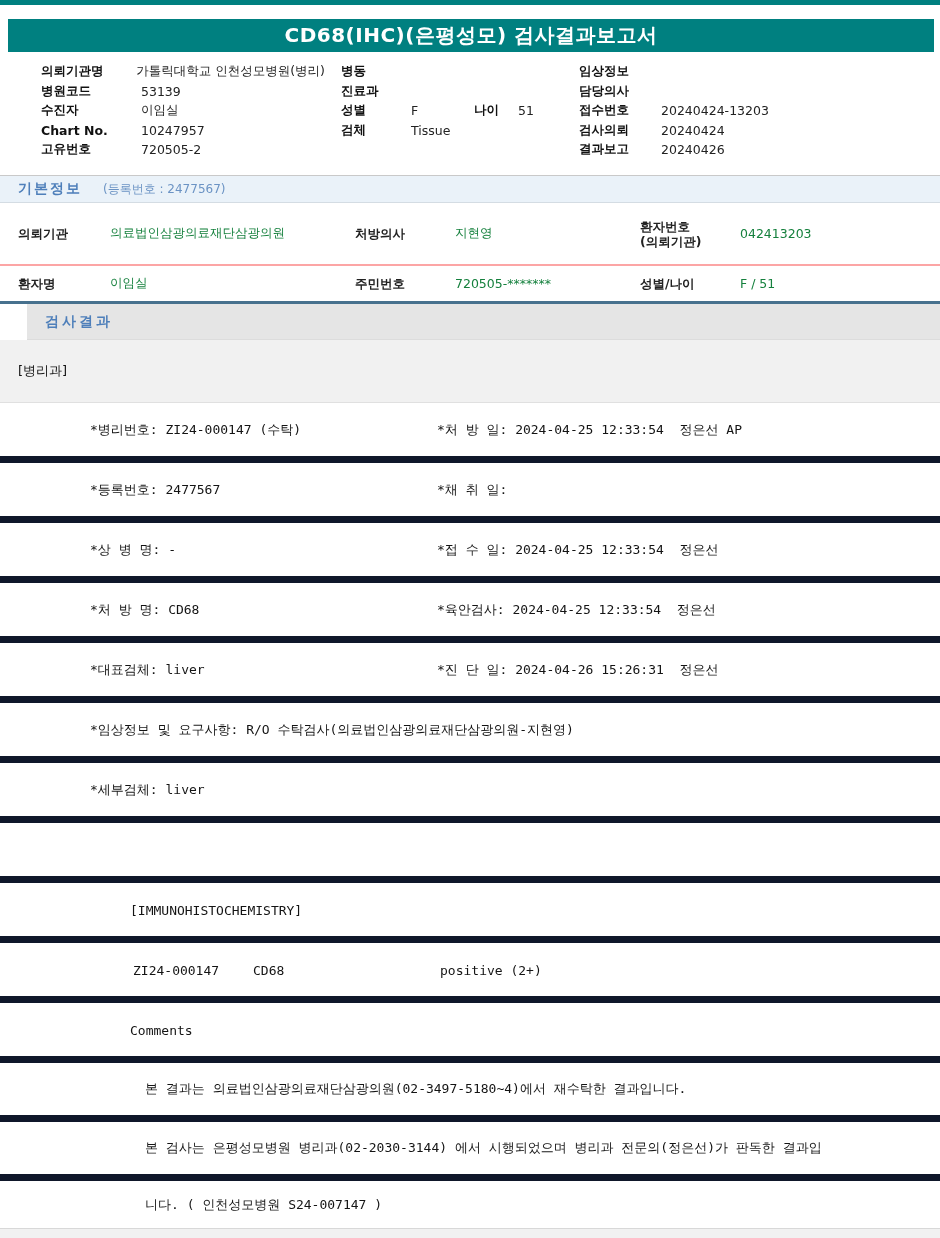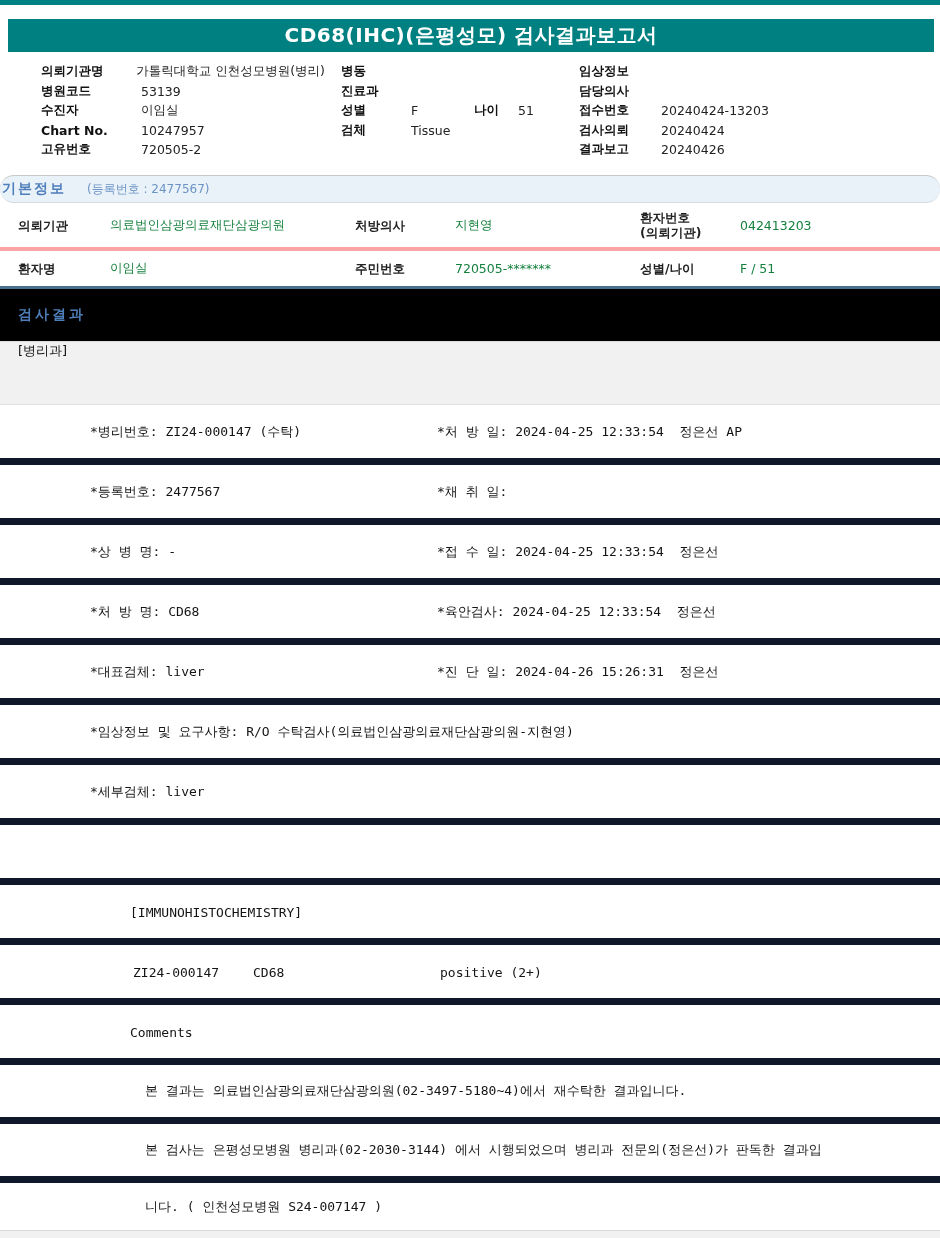--- a/index.html
+++ b/index.html
@@ -24,45 +24,45 @@
   .left  .ph-label { width:100px; }
   .mid   .ph-label { width:70px; }
   .right .ph-label { width:82px; }
   .ph-value { color:#222; white-space:pre; }
   .mid .ph-value.v1 { width:63px; }
   .mid .ph-label.l2 { width:44px; }
 
   
   .section-header {
     height:28px; background:#eaf2f9; border-top:1px solid #c9c9c9; border-bottom:1px solid #d4dce3;
-    display:flex; align-items:center; padding-left:2px;border-radius:14px;
+    display:flex; align-items:center; padding-left:18px;
   }
   .sec-title { color:#4e7fba; font-weight:bold; font-size:14px; letter-spacing:2px; }
   .sec-sub { color:#6b93c4; font-size:12px; margin-left:21px; letter-spacing:0; }
 
   .basic-table { width:100%; }
   .bt-row {
     display:grid; grid-template-columns:92px 245px 100px 185px 100px 1fr;
     padding-left:18px; align-items:center;
   }
-  .bt-row.r1 { height:48px; border-bottom:4px solid #fca5a5; }
+  .bt-row.r1 { height:63px; border-bottom:2px solid #fca5a5; }
   .bt-row.r2 { height:38px; border-bottom:3px solid #47718e; }
   .bt-label { font-weight:bold; color:#222; font-size:12.5px; line-height:15px; white-space:pre-line; }
   .bt-value { color:#15803d; font-size:12.5px; white-space:pre; }
 
   
   .results-header {
-    height:53px; background:#000000; border-bottom:1px solid #dcdcdc;
-    display:flex; align-items:center; padding-left:18px;
+    height:36px; background:#e5e5e5; border-bottom:1px solid #dcdcdc;
+    display:flex; align-items:center; padding-left:18px;margin-left:27px;
   }
   .results-header span { color:#4e7fba; font-weight:bold; font-size:14px; letter-spacing:3px; }
 
   .dept-row {
     height:63px; background:#f1f1f1; border-bottom:1px solid #e0e0e0;
-    display:flex; align-items:flex-start; padding-left:18px; font-size:13px; color:#111;
+    display:flex; align-items:center; padding-left:18px; font-size:13px; color:#111;
   }
 
   .drow { position:relative; height:60px; border-bottom:7px solid #0f172a; background:#fff;
           font-family:"DejaVu Sans Mono","DejaVu Sans",monospace; font-size:13px; color:#141414; }
   .drow .dleft  { position:absolute; left:90px;  top:50%; transform:translateY(-50%); white-space:pre; }
   .drow .dright { position:absolute; left:437px; top:50%; transform:translateY(-50%); white-space:pre; }
   .drow .ind-130 { position:absolute; left:130px; top:50%; transform:translateY(-50%); white-space:pre; }
   .drow .ihc-no   { position:absolute; left:133px; top:50%; transform:translateY(-50%); white-space:pre; }
   .drow .ihc-test { position:absolute; left:253px; top:50%; transform:translateY(-50%); white-space:pre; }
   .drow .ihc-val  { position:absolute; left:440px; top:50%; transform:translateY(-50%); white-space:pre; }

